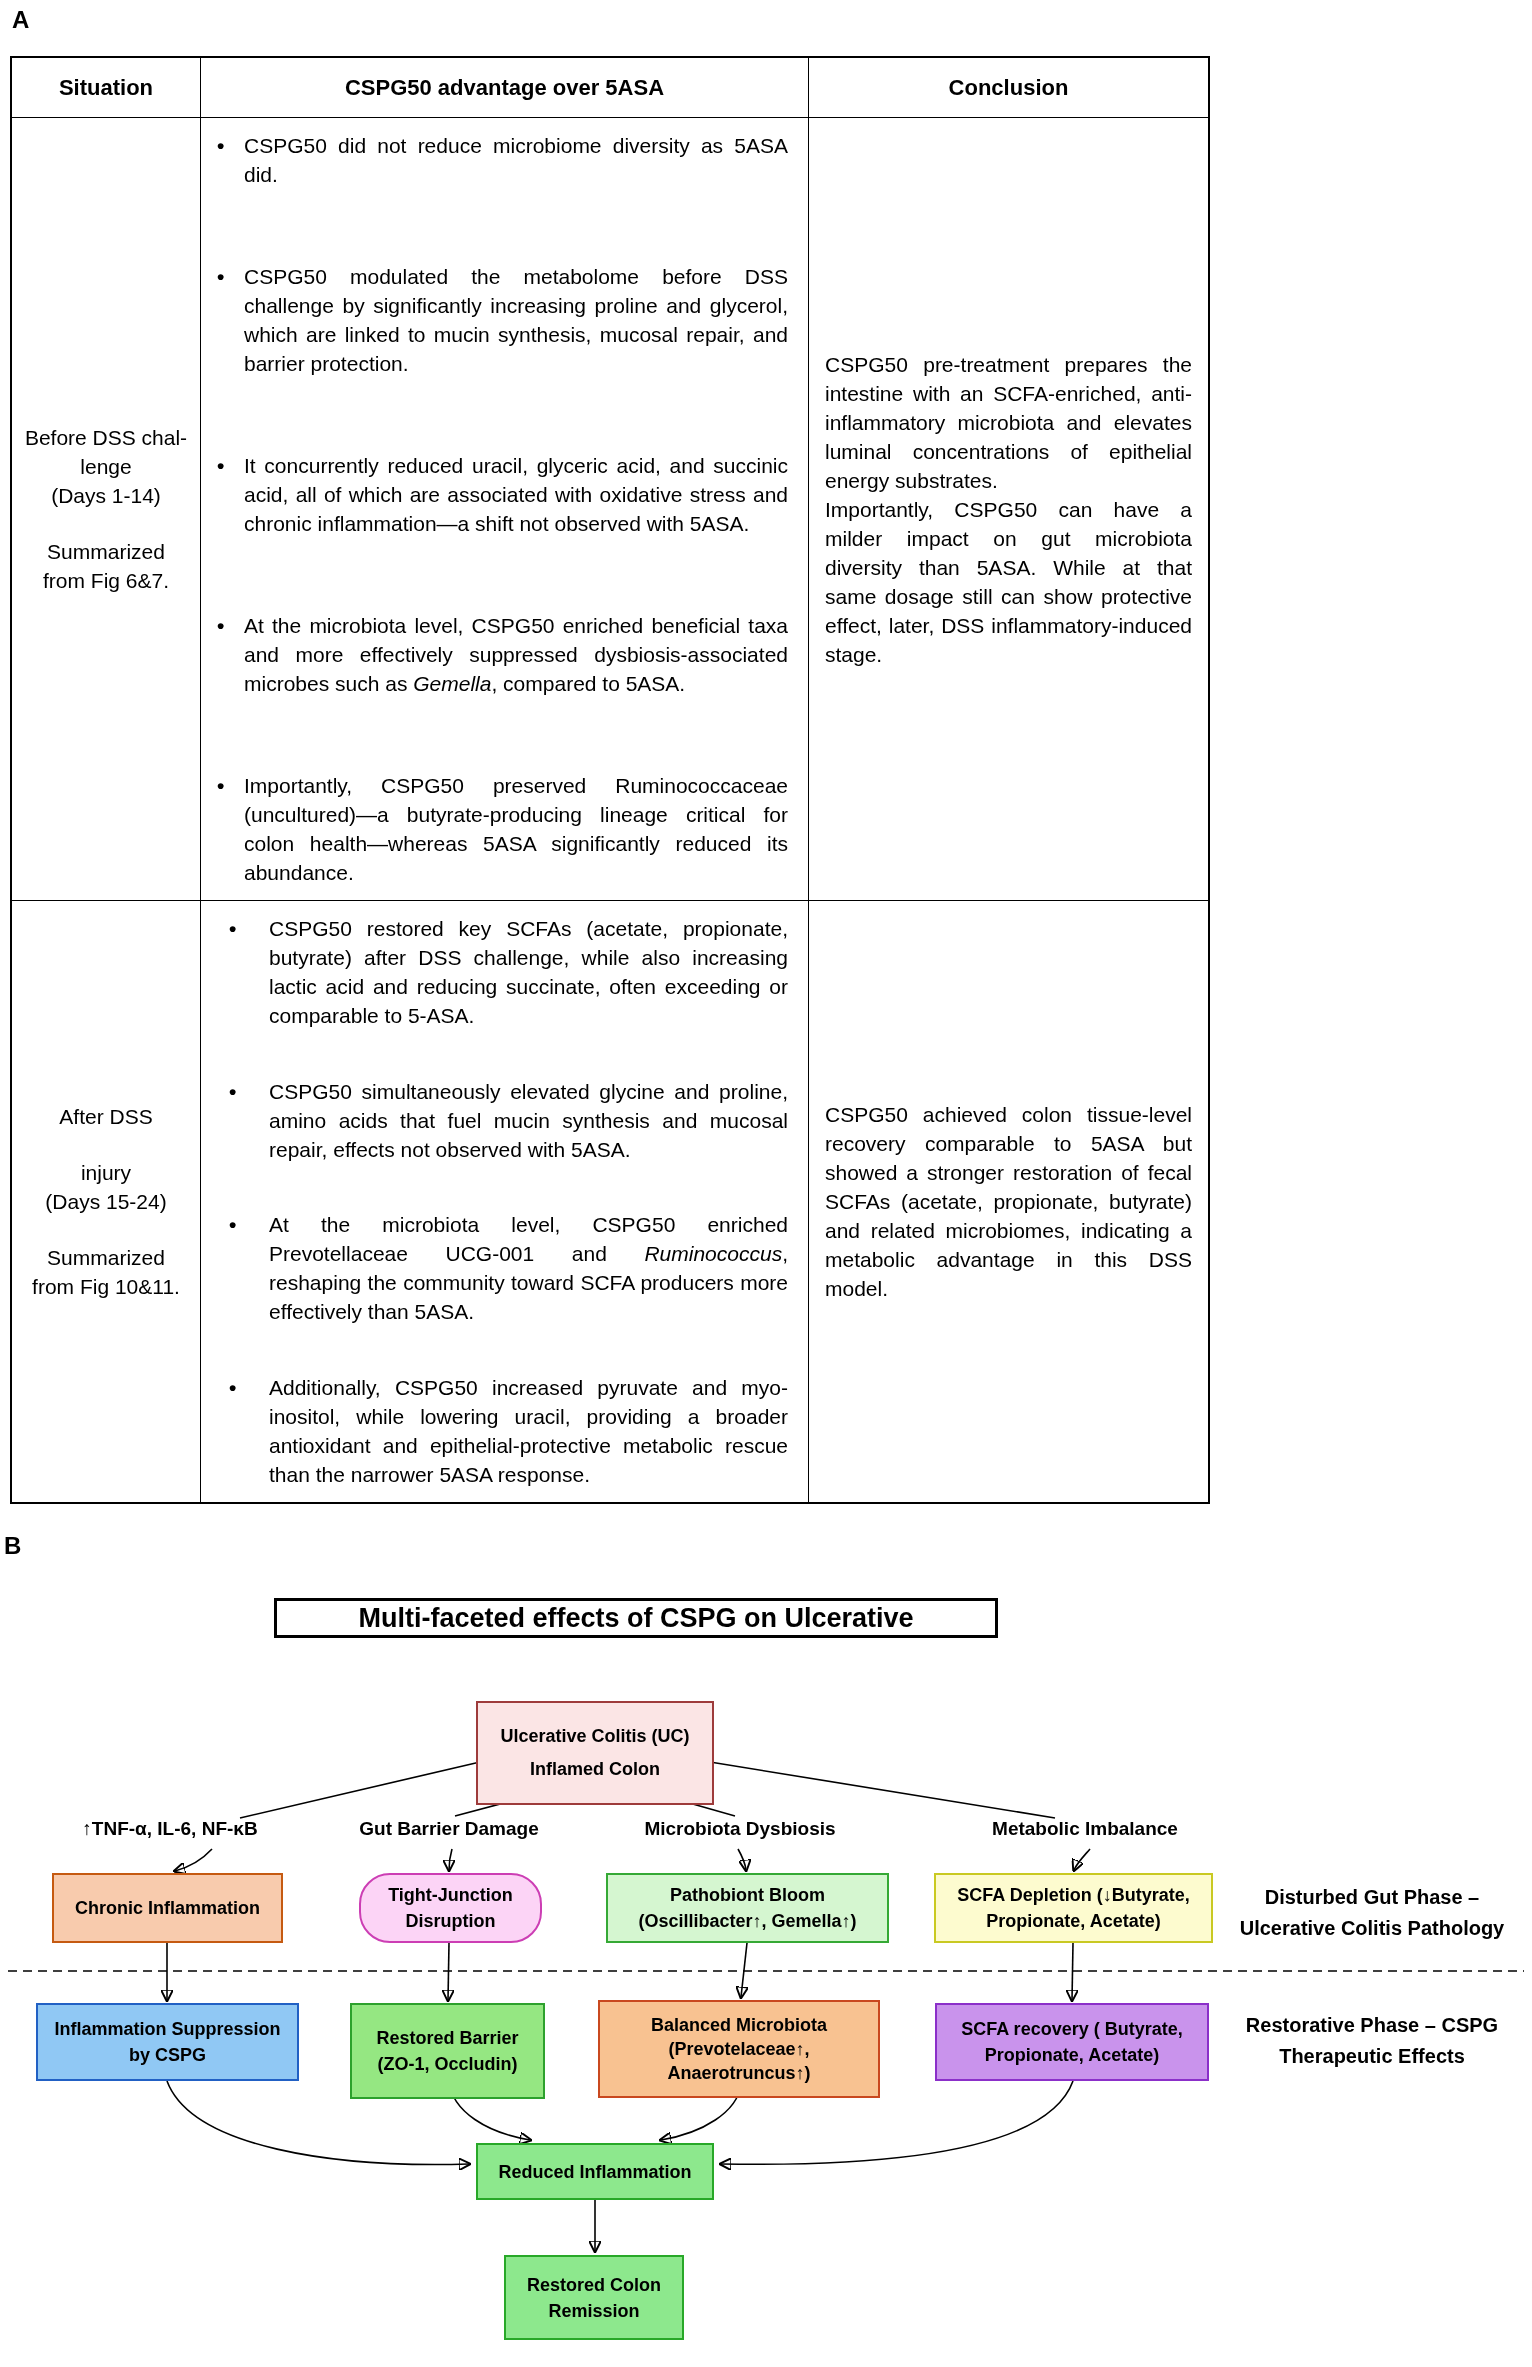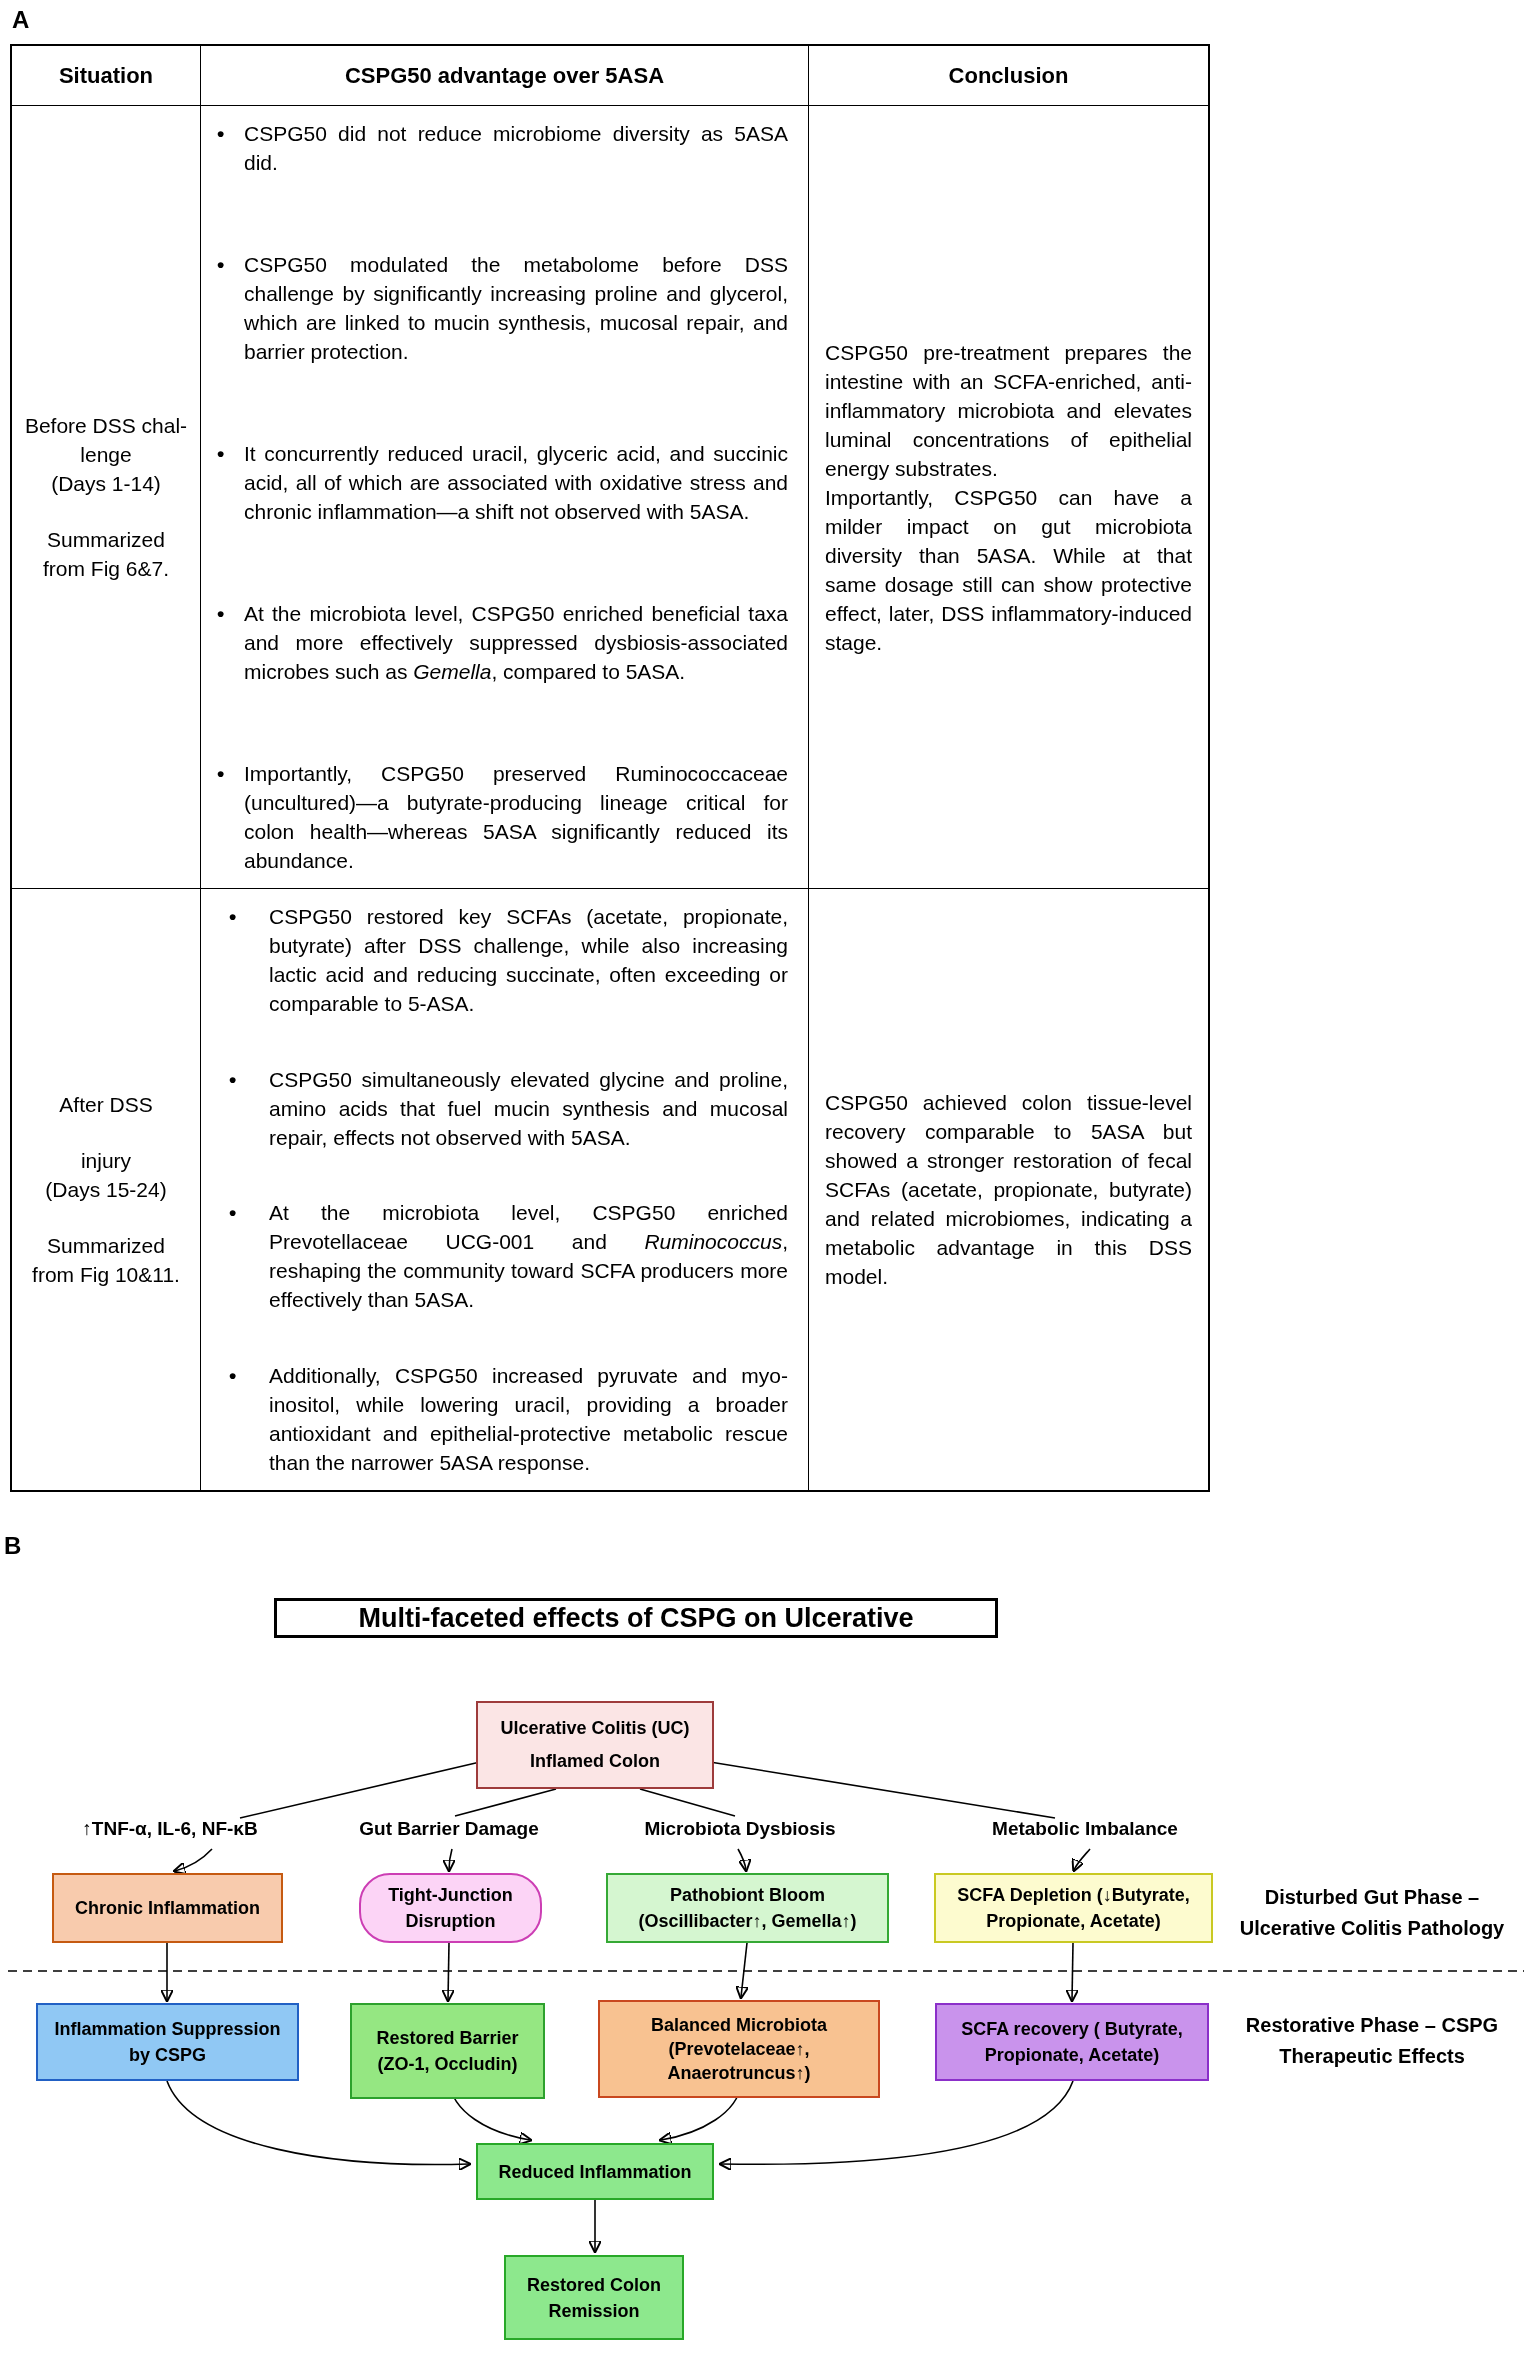--- a/index.html
+++ b/index.html
@@ -1,21 +1,21 @@
 <!DOCTYPE html>
 <html><head>
 <meta charset="utf-8">
 <style>
   html,body{margin:0;padding:0;background:#fff;}
   .page{position:relative;width:1532px;height:2367px;background:#fff;overflow:hidden;
         font-family:"Liberation Sans",sans-serif;color:#000;}
   .panel-label{position:absolute;font-weight:bold;font-size:24px;}
 
   
-  .tableA{position:absolute;left:10px;top:44px;width:1200px;height:1448px;
+  .tableA{position:absolute;left:10px;top:56px;width:1200px;height:1448px;
           border:2.5px solid #000;box-sizing:border-box;display:grid;
           grid-template-columns:189px 608px 1fr;grid-template-rows:60px 783px 1fr;
           font-size:21px;line-height:29px;}
   .cell{box-sizing:border-box;}
   .bR{border-right:1.5px solid #000;}
   .bB{border-bottom:1.5px solid #000;}
   .th{display:flex;align-items:center;justify-content:center;font-weight:bold;font-size:22px;}
   .sit{display:flex;flex-direction:column;align-items:center;justify-content:center;
        text-align:center;white-space:pre-line;gap:27px;padding:6px;}
   .adv{display:flex;flex-direction:column;justify-content:space-between;
@@ -27,21 +27,21 @@
   .con{display:flex;flex-direction:column;justify-content:center;
        padding:8px 16px;text-align:justify;}
 
   
   .titleB{position:absolute;left:274px;top:1598px;width:724px;height:40px;
           border:3px solid #000;box-sizing:border-box;display:flex;align-items:center;
           justify-content:center;font-weight:bold;font-size:27px;background:#fff;}
   .node{position:absolute;border:2.5px solid #000;box-sizing:border-box;display:flex;
         align-items:center;justify-content:center;text-align:center;white-space:pre-line;
         font-weight:600;font-size:18px;line-height:26px;}
-  .n-uc{left:476px;top:1701px;width:238px;height:88px;line-height:33px;}
+  .n-uc{left:476px;top:1701px;width:238px;height:104px;line-height:33px;}
   .n-chronic{left:52px;top:1873px;width:231px;height:70px;}
   .n-tight{left:359px;top:1873px;width:183px;height:70px;}
   .n-pathobiont{left:606px;top:1873px;width:283px;height:70px;}
   .n-depletion{left:934px;top:1873px;width:279px;height:70px;}
   .n-suppression{left:36px;top:2003px;width:263px;height:78px;}
   .n-barrier{left:350px;top:2003px;width:195px;height:96px;}
   .n-balanced{left:598px;top:2000px;width:282px;height:98px;line-height:24px;}
   .n-recovery{left:935px;top:2003px;width:274px;height:78px;}
   .n-reduced{left:476px;top:2143px;width:238px;height:57px;}
   .n-remission{left:504px;top:2255px;width:180px;height:85px;}

